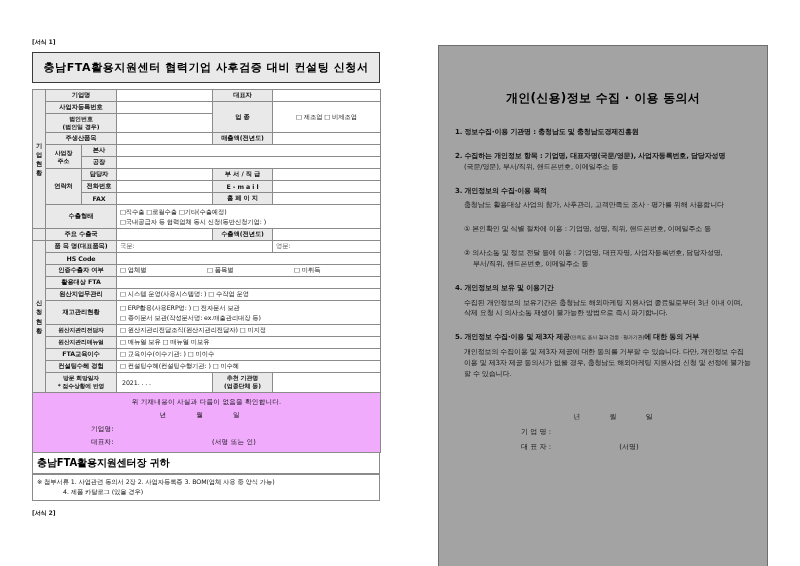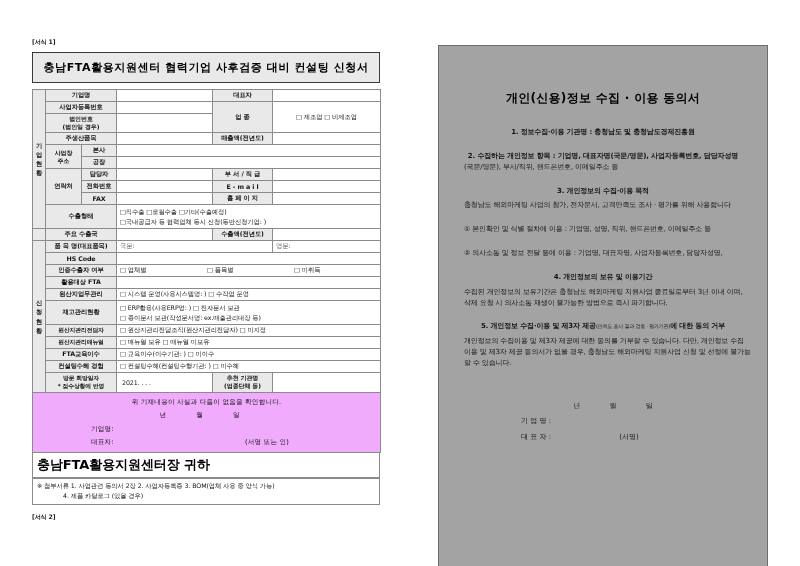--- a/index.html
+++ b/index.html
@@ -86,25 +86,25 @@
     color: #111;
     letter-spacing: 0.2px;
     line-height: 2.05;
     padding: 3px 0 2px 0;
   }
   .sigrow {
     display: flex; justify-content: center; gap: 1px;
     font-size: 6.6px; line-height: 2.05;
   }
   .sig-left { width: 120px; text-align: left; }
-  .sig-right { width: 110px; text-align: center; }
+  .sig-right { width: 110px; text-align: left; }
   .ymd { letter-spacing: 14px; }
 
   .recipient {
-    font-size: 13px; font-weight: bold;
+    font-size: 10px; font-weight: bold;
     padding: 3px 4px 3px 4px;
     letter-spacing: -0.1px;
     color: #000;
   }
   .attach {
     font-size: 6.3px;
     padding: 2px 4px 3px 4px;
     line-height: 1.75;
     letter-spacing: -0.1px;
     color: #111;
@@ -134,21 +134,21 @@
     letter-spacing: 0.3px;
     margin: 26px 0 20px 0;
   }
   .clause {
     font-size: 7px;
     color: #111;
     line-height: 1.55;
     letter-spacing: -0.15px;
     margin-bottom: 13px;
   }
-  .clause .head { font-weight: bold; display: block; text-align: center; }
+  .clause .head { font-weight: bold; display: block; }
   .clause .head-inline { font-weight: bold; }
   .clause .body { display: block; padding-left: 9px; margin-top: 4px; }
   .clause .cont { display: block; padding-left: 9px; }
   .clause .small { font-size: 5px; font-weight: normal; letter-spacing: -0.2px; }
   .clause.item { margin-bottom: 13px; }
   .clause.item .body { padding-left: 11px; }
 
   .consent-sign {
     margin-top: 30px;
     font-size: 7px;
@@ -391,29 +391,30 @@
       <span class="head">1. 정보수집·이용 기관명 : 충청남도 및 충청남도경제진흥원</span>
     </div>
 
     <div class="clause">
       <span class="head">2. 수집하는 개인정보 항목 : 기업명, 대표자명(국문/영문), 사업자등록번호, 담당자성명</span>
       <span class="cont">(국문/영문), 부서/직위, 핸드폰번호, 이메일주소 등</span>
     </div>
 
     <div class="clause">
       <span class="head">3. 개인정보의 수집·이용 목적</span>
-      <span class="body">충청남도 해외마케팅 사업의 참가, 전자문서, 고객만족도 조사 · 평가를 위해 사용합니다</span>
+      <span class="body">충청남도 활용대상 사업의 참가, 사후관리, 고객만족도 조사 · 평가를 위해 사용합니다</span>
     </div>
 
     <div class="clause item">
       <span class="body" style="padding-left:9px;margin-top:0">① 본인확인 및 식별 절차에 이용 : 기업명, 성명, 직위, 핸드폰번호, 이메일주소 등</span>
     </div>
 
     <div class="clause item">
       <span class="body" style="padding-left:9px;margin-top:8px">② 의사소통 및 정보 전달 등에 이용 : 기업명, 대표자명, 사업자등록번호, 담당자성명,</span>
+      <span class="cont" style="padding-left:18px">부서/직위, 핸드폰번호, 이메일주소 등</span>
     </div>
 
     <div class="clause">
       <span class="head">4. 개인정보의 보유 및 이용기간</span>
       <span class="body">수집된 개인정보의 보유기간은 충청남도 해외마케팅 지원사업 종료일로부터 3년 이내 이며, 삭제 요청 시 의사소통 재생이 불가능한 방법으로 즉시 파기합니다.</span>
     </div>
 
     <div class="clause">
       <span class="head"><span class="head-inline">5. 개인정보 수집·이용 및 제3자 제공</span><span class="small">(만족도 조사 결과 검증 · 평가기관)</span><span class="head-inline">에 대한 동의 거부</span></span>
       <span class="body">개인정보의 수집이용 및 제3자 제공에 대한 동의를 거부할 수 있습니다. 다만, 개인정보 수집 이용 및 제3자 제공 동의서가 없을 경우, 충청남도 해외마케팅 지원사업 신청 및 선정에 불가능할 수 있습니다.</span>

